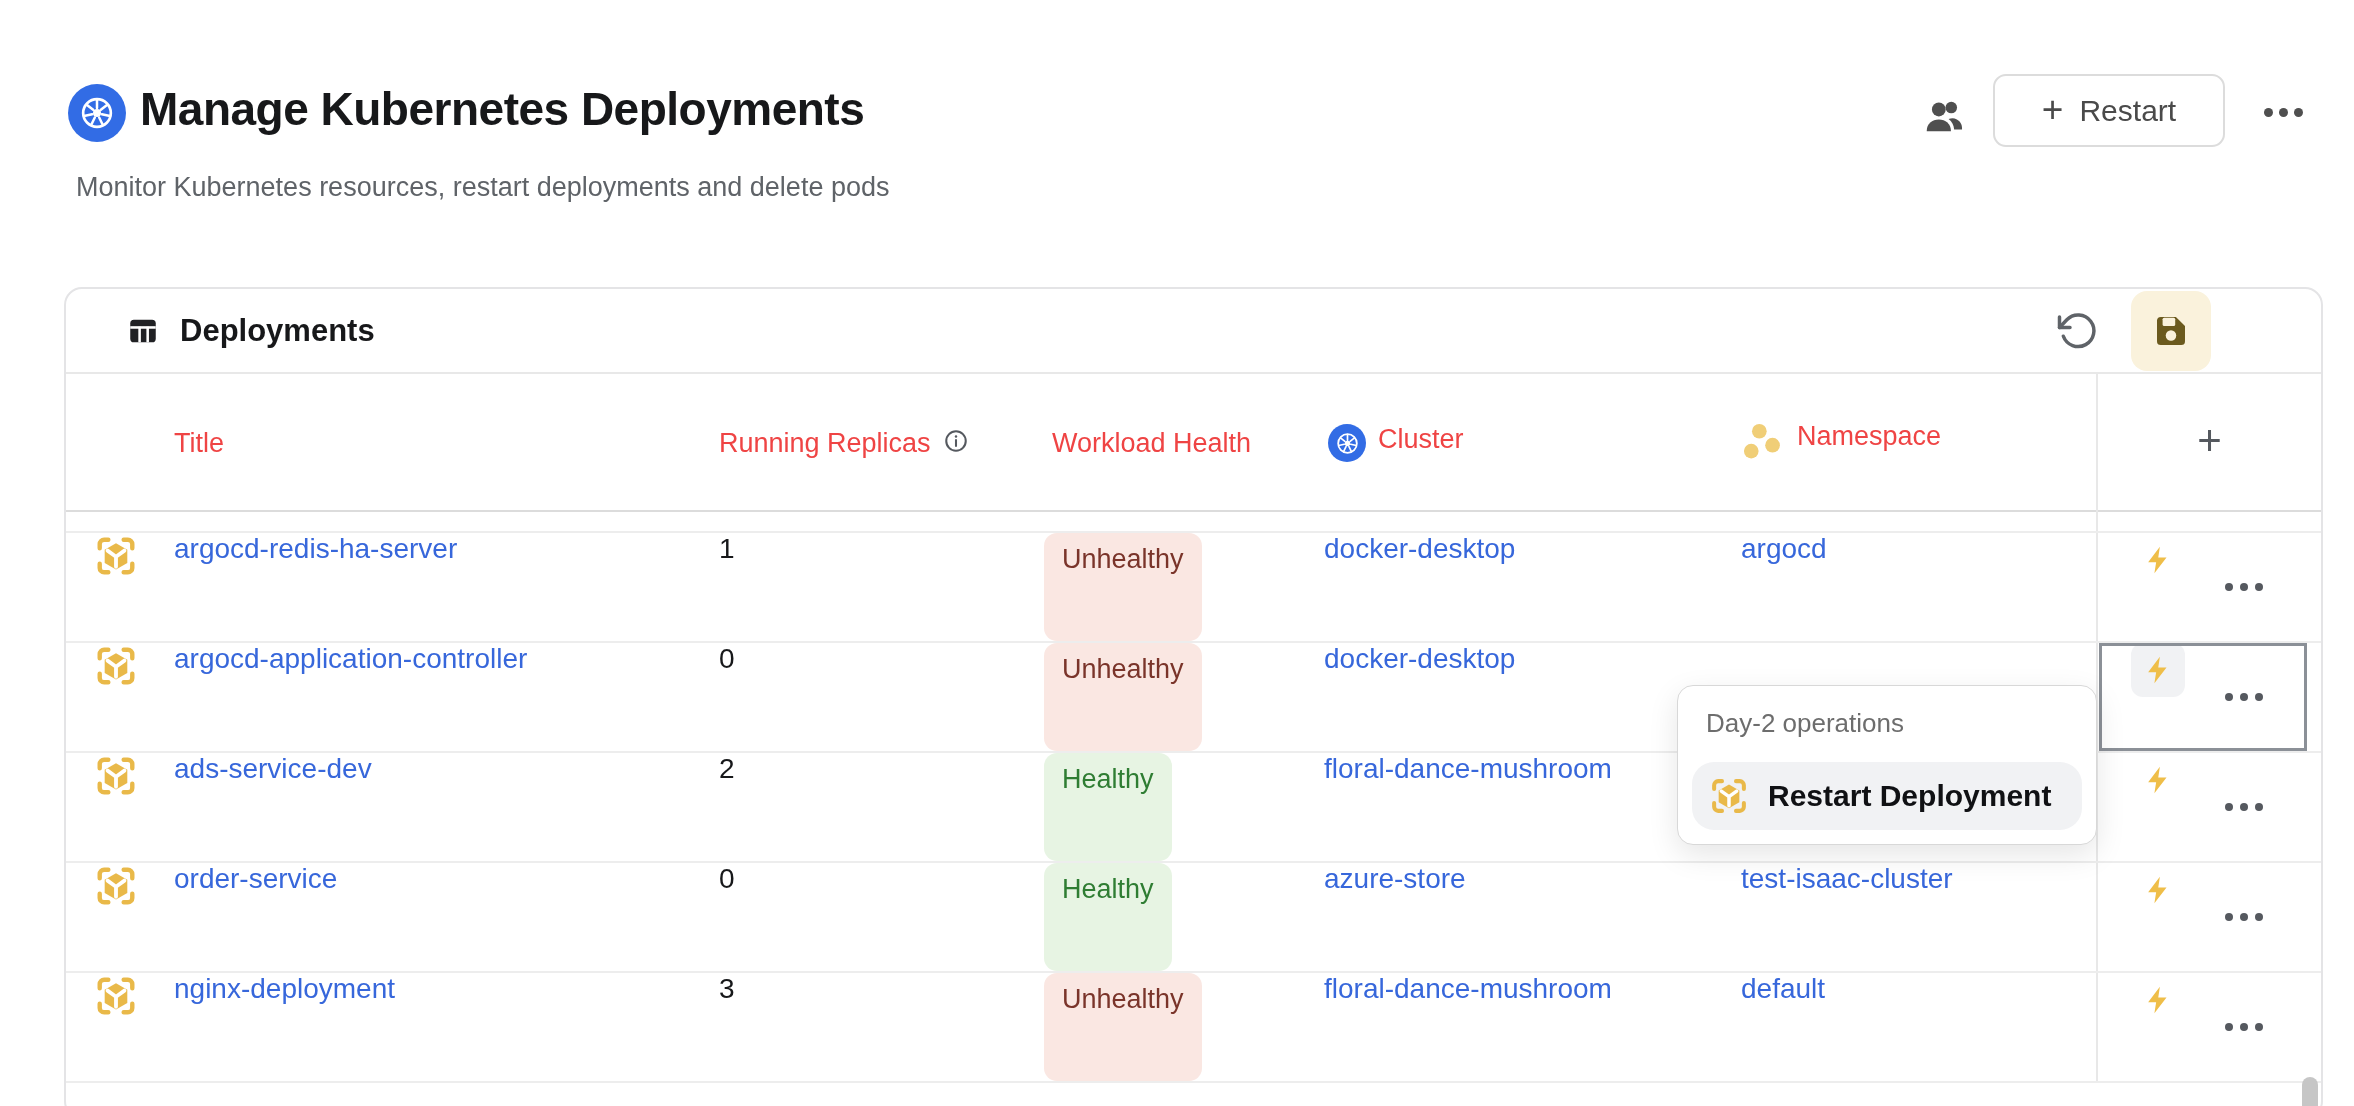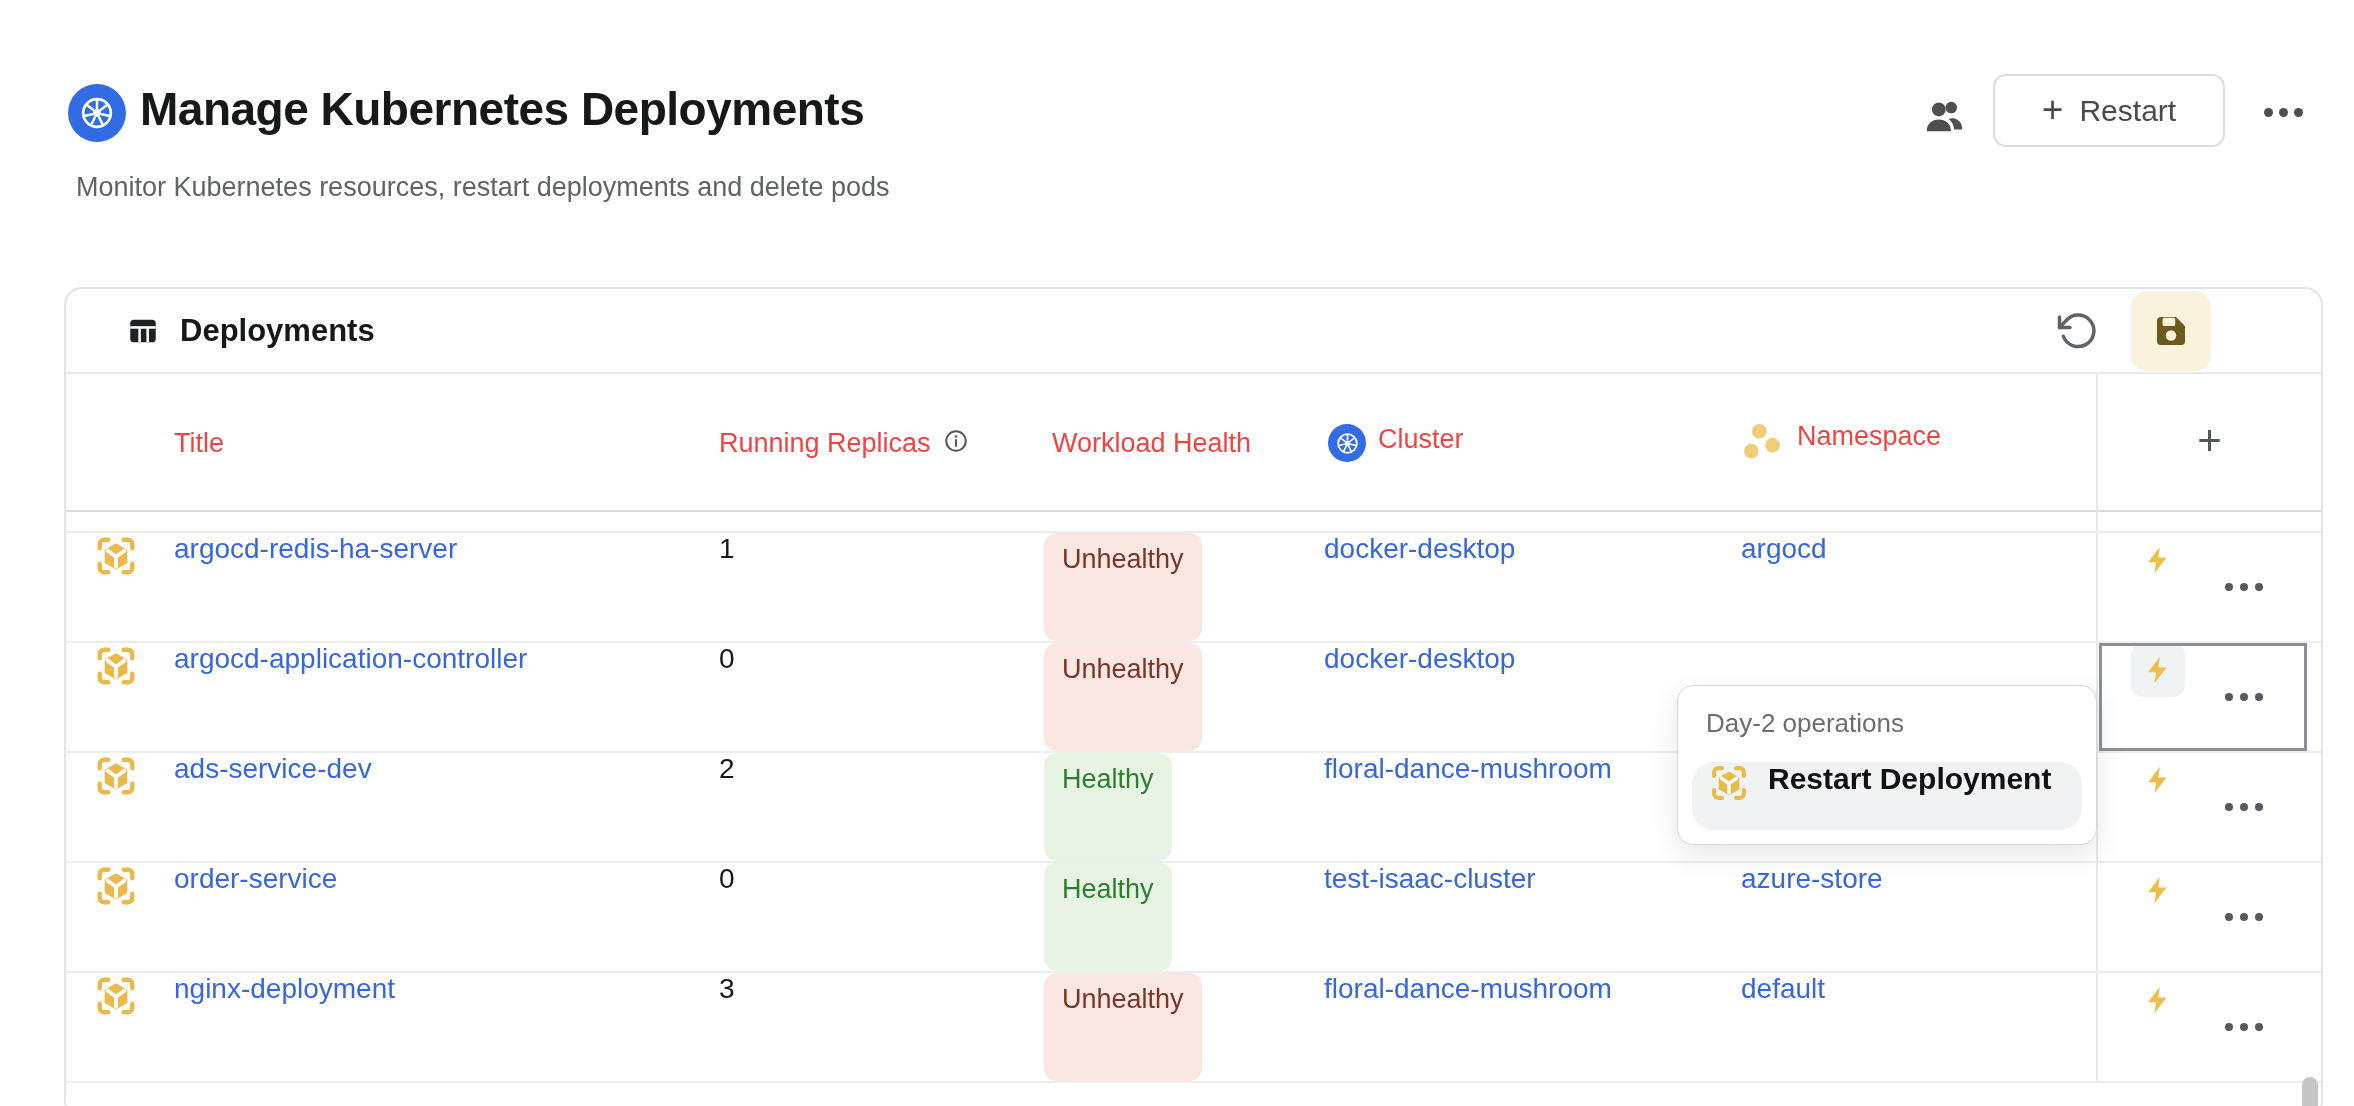--- a/index.html
+++ b/index.html
@@ -59,21 +59,21 @@
   .dots i{width:8px;height:8px;border-radius:50%;background:#55595f;display:block;}
   .c-actions.selected::before{content:'';position:absolute;left:1px;top:0;bottom:0;right:14px;
     border:3px solid #8b9097;pointer-events:none;}
   .c-actions.selected .bolt-wrap{background:#f1f2f4;}
 
   
   .popup{position:absolute;left:1677px;top:645px;width:420px;height:160px;background:#fff;
     border:1px solid #d8d8d8;border-radius:16px;box-shadow:0 10px 30px rgba(0,0,0,.10);z-index:30;box-sizing:border-box;margin-top:40px;}
   .popup-label{position:absolute;left:28px;top:22px;font-size:26px;color:#6d6d6d;}
   .popup-item{position:absolute;left:14px;right:14px;top:76px;height:68px;background:#f1f2f4;border-radius:22px;
-    display:flex;align-items:flex-start;gap:18px;padding-left:16px;cursor:pointer;box-sizing:border-box;}
+    display:flex;align-items:center;gap:18px;padding-left:16px;cursor:pointer;box-sizing:border-box;}
   .popup-item .itxt{font-size:30px;font-weight:600;color:#101114;}
 
   
   .scroll-thumb{position:absolute;left:2302px;top:1077px;width:16px;height:46px;border-radius:8px;background:#c6c6c6;z-index:10;}
 </style>
 </head>
 <body>
 
 <svg width="0" height="0" style="position:absolute">
   <defs>
@@ -328,25 +328,25 @@
     </div>
     <div class="cell c-title">
           <a class="lnk">order-service</a>
         </div>
     <div class="cell c-replicas">
           <span class="num">0</span>
         </div>
     <div class="cell c-health">
           <span class="badge" style="background: rgb(231, 244, 227); color: rgb(47, 125, 51);">Healthy</span>
         </div>
+    <div class="cell c-namespace">
+          <a class="lnk">azure-store</a>
+        </div>
     <div class="cell c-cluster">
           <a class="lnk">test-isaac-cluster</a>
-        </div>
-    <div class="cell c-namespace">
-          <a class="lnk">azure-store</a>
         </div>
     <div class="cell c-actions">
       <span class="bolt-wrap">
         <svg width="32" height="32" viewBox="0 0 24 24">
               <use href="#icon-bolt"></use>
             </svg>
       </span>
       <span class="dots">
         <i></i>
             <i></i>

